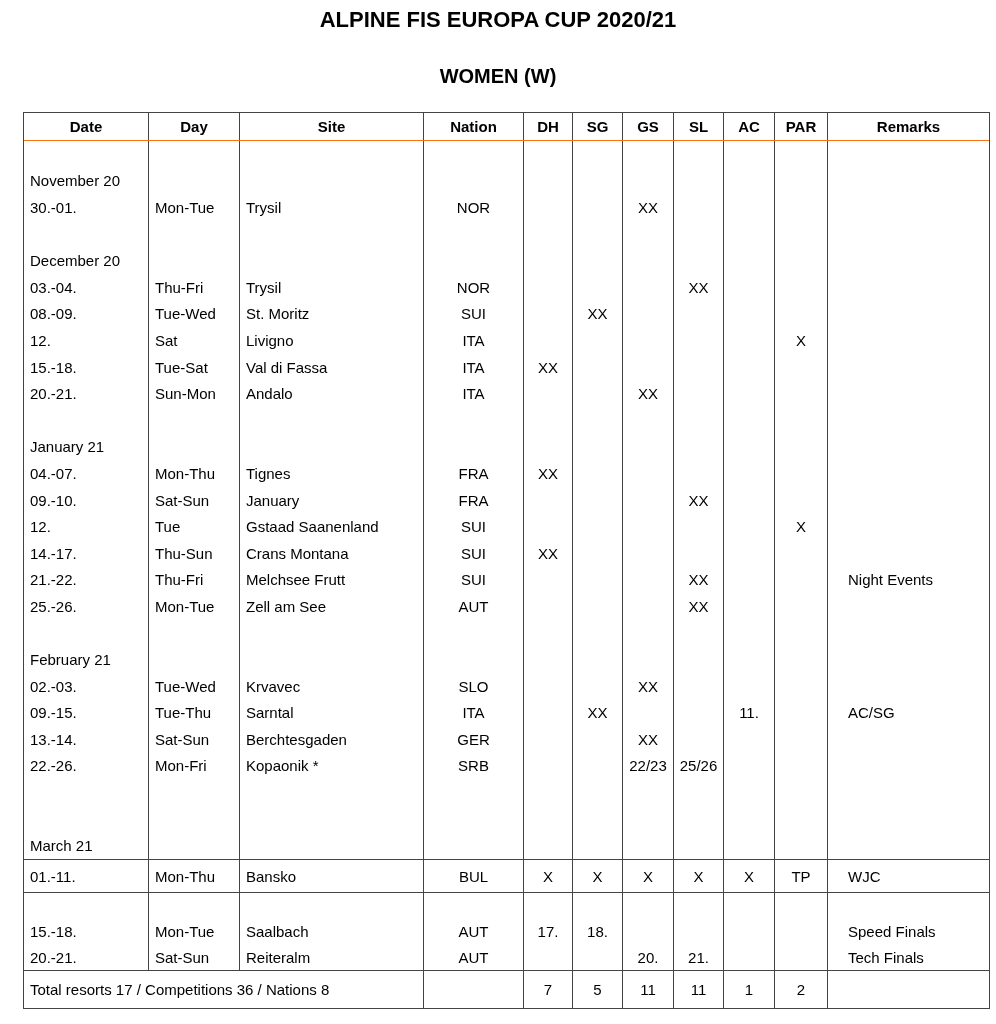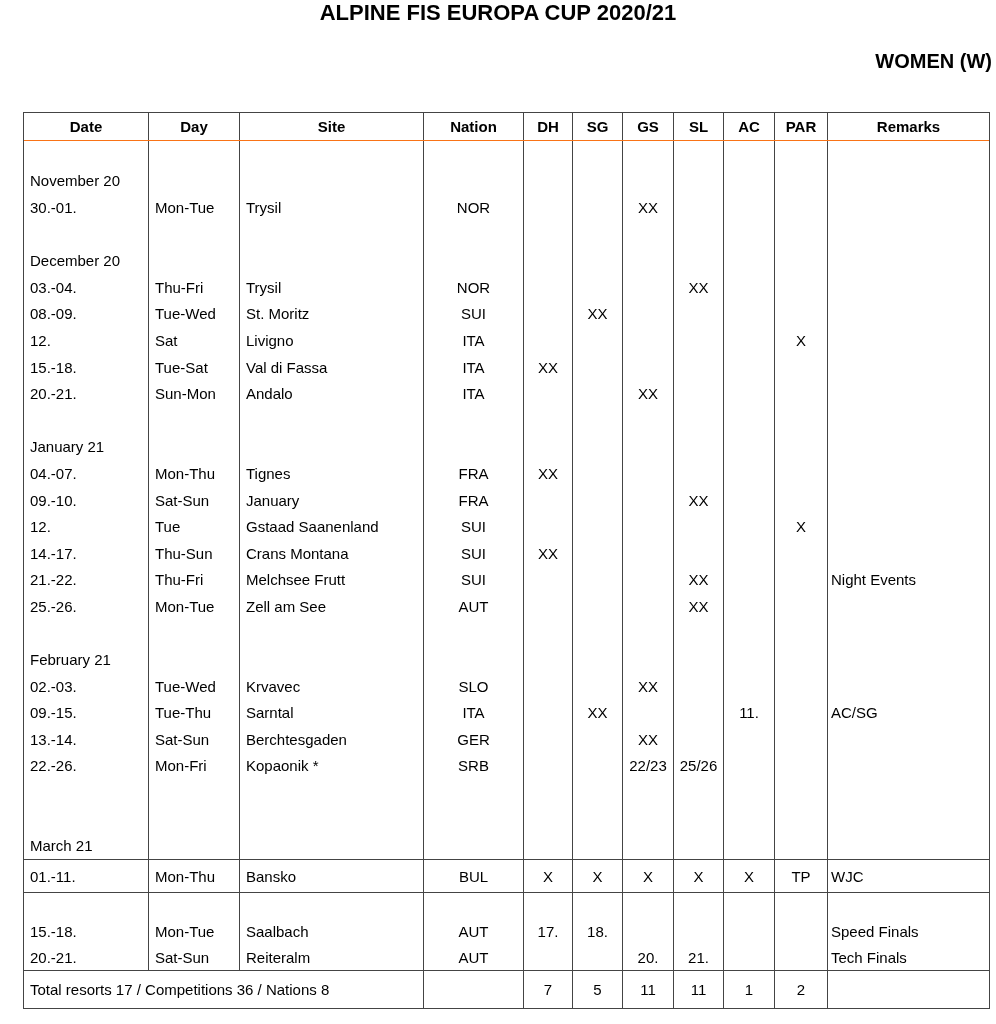--- a/index.html
+++ b/index.html
@@ -1,22 +1,22 @@
 <!DOCTYPE html>
 <html><head>
 <meta charset="utf-8">
 <style>
   html, body { margin:0; padding:0; background:#ffffff; }
   .page {
     position:relative; width:996px; height:1024px;
     font-family:"Liberation Sans", sans-serif; color:#000; background:#fff;
     overflow:hidden;
   }
-  .title { margin:0; text-align:center; font-weight:bold; font-size:22px; }
-  .subtitle { margin:4px; padding-top:20px; text-align:right; font-weight:bold; font-size:20px; }
+  .title { margin:0; padding-top:7px; text-align:center; font-weight:bold; font-size:22px; }
+  .subtitle { margin:12px; padding-top:20px; text-align:center; font-weight:bold; font-size:20px; }
 
   .fis-table {
     position:absolute; left:23px; top:112px; width:965px;
     border:1px solid #444; box-sizing:content-box; background:#fff;
   }
   .section {
     display:grid;
     grid-template-columns:124px 91px 184px 100px 49px 50px 51px 50px 51px 53px 162px;
   }
   .sec-header { grid-auto-rows:27px; border-bottom:1px solid #f97316; }
@@ -27,21 +27,21 @@
 
   .row { display:contents; }
   .td {
     display:flex; align-items:center; font-size:15px;
     white-space:nowrap; overflow:hidden;
     border-left:1px solid #444;
   }
   .row .td:first-child { border-left:none; }
   .td.left { justify-content:flex-start; padding-left:6px; }
   .td.center { justify-content:center; }
-  .td.remarks-cell { padding-left:3px;text-align:right; }
+  .td.remarks-cell { padding-left:20px;text-align:right; }
   .bold { font-weight:normal; }
   .hdr { justify-content:center; font-weight:bold; font-size:15px; }
   .total-label { grid-column:1 / span 3; }
 </style>
 </head>
 <body>
 
 <div class="page">
   <h1 class="title">ALPINE FIS EUROPA CUP 2020/21</h1>
   <h2 class="subtitle">WOMEN (W)</h2>

